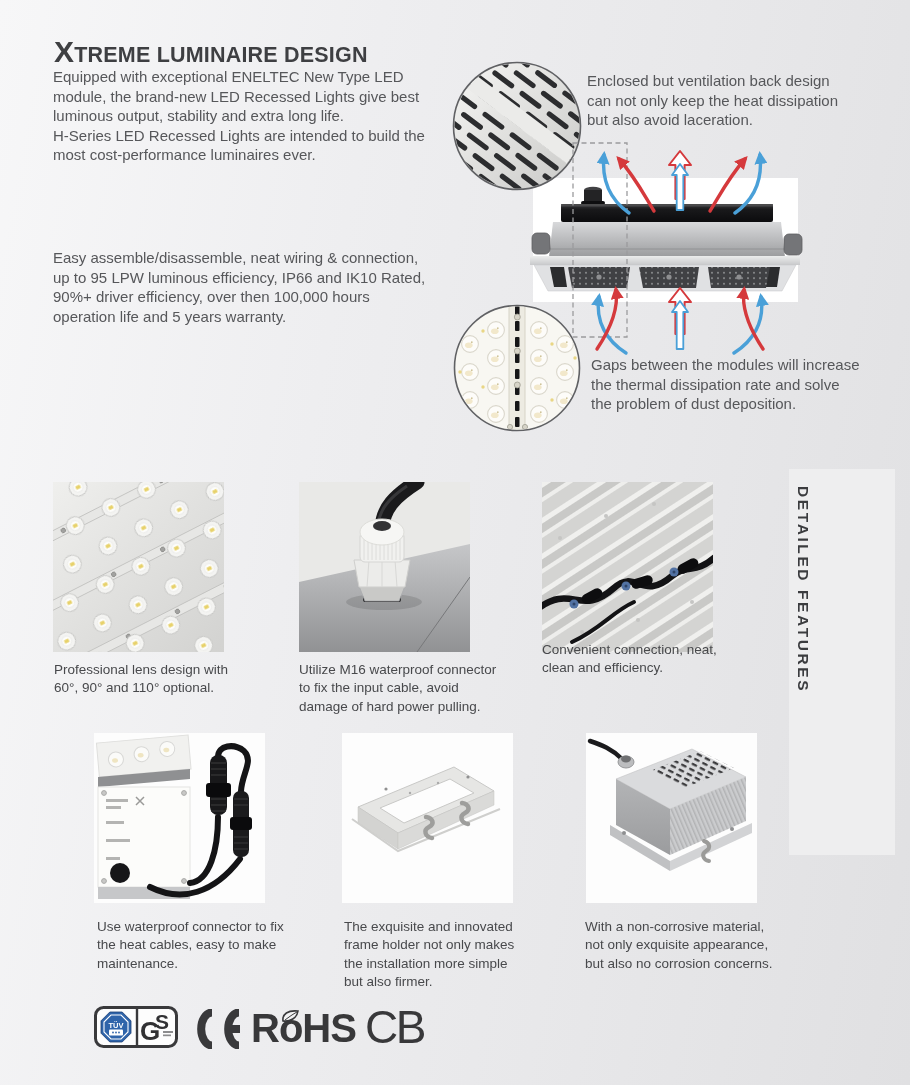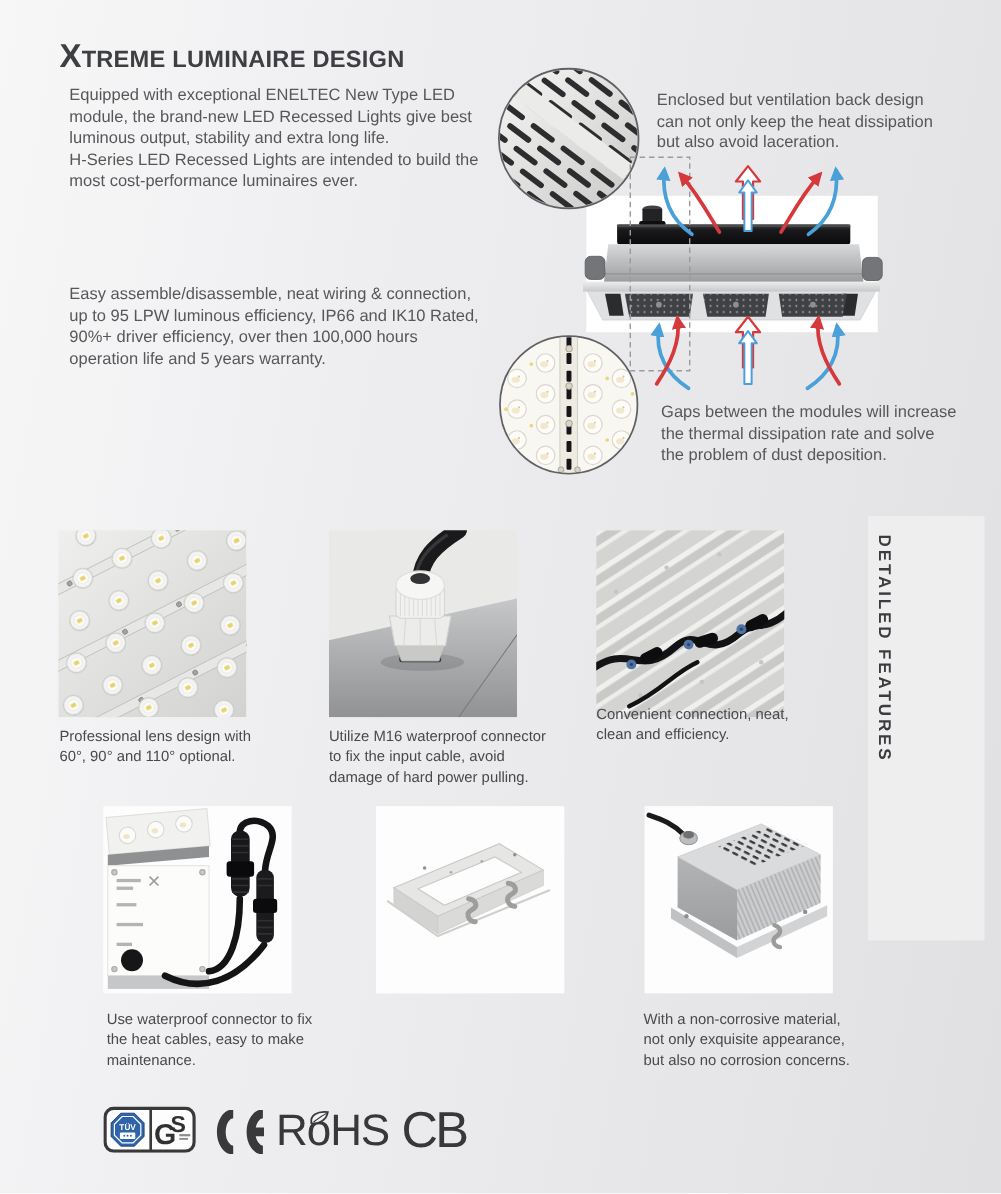--- a/index.html
+++ b/index.html
@@ -2,29 +2,29 @@
 <html><head>
 <meta charset="utf-8">
 <style>
   html,body{margin:0;padding:0;background:#fff}
   #page{position:relative;width:910px;height:1085px;overflow:hidden;
         background:linear-gradient(100deg,#f7f7f8 0%,#eeeef0 35%,#e8e8ea 65%,#e0e0e2 100%);
         font-family:"Liberation Sans",sans-serif;}
   .abs{position:absolute}
   .title{margin:1px;font-size:21.5px;font-weight:700;color:#3e3f42;letter-spacing:.2px}
   .title::first-letter{font-size:30px}
-  .body{margin:10px;font-size:15px;line-height:1.3;color:#56575a;white-space:pre-line}
+  .body{margin:0;font-size:15px;line-height:1.3;color:#56575a;white-space:pre-line}
   .caption{font-size:13.5px;line-height:1.37;color:#48494c;white-space:pre-line}
   .tile{width:171px;height:170px}
   .tile svg{display:block}
   .white-tile{background:#fdfdfd}
   .panel{left:789px;top:469px;width:106px;height:386px;background:#eeeeef}
   .vtext{position:absolute;left:5px;top:17px;writing-mode:vertical-rl;text-orientation:mixed;
          font-size:15.5px;font-weight:700;letter-spacing:2.6px;color:#3b3c3f}
-  .rohs{font-size:40px;font-weight:400;color:#38383a;letter-spacing:-1px;line-height:1}
+  .rohs{font-size:40px;font-weight:700;color:#38383a;letter-spacing:-1px;line-height:1}
   .cb{font-size:46px;font-weight:400;color:#38383a;letter-spacing:-2.5px;line-height:1}
 </style>
 </head>
 <body>
 
 <div id="page">
 
   <h1 class="abs title" style="left:53px;top:34px">XTREME LUMINAIRE DESIGN</h1>
   <p class="abs body" style="left:53px;top:67px;width:440px">Equipped with exceptional ENELTEC New Type LED
 module, the brand-new LED Recessed Lights give best
@@ -426,20 +426,24 @@
       <polygon points="84,128 166,90 166,100 84,138" fill="#d2d3d5"></polygon>
       <path d="M118,108 c6,2 7,7 2,10 c-5,3 -3,9 3,10" stroke="#9b9b99" stroke-width="4" fill="none" stroke-linecap="round"></path>
       <circle cx="38" cy="100" r="2" fill="#8e8f91"></circle>
         <circle cx="146" cy="96" r="2" fill="#8e8f91"></circle>
     </svg>
   </div>
 
   <div class="abs caption" style="left:97px;top:918px;width:200px">Use waterproof connector to fix
 the heat cables, easy to make
 maintenance.</div>
+  <div class="abs caption" style="left:344px;top:918px;width:190px">The exquisite and innovated
+frame holder not only makes
+the installation more simple
+but also firmer.</div>
   <div class="abs caption" style="left:585px;top:918px;width:210px">With a non-corrosive material,
 not only exquisite appearance,
 but also no corrosion concerns.</div>
 
   <svg class="abs" style="left:94px;top:1006px" width="84" height="42" viewBox="0 0 84 42">
     <rect x="1.5" y="1.5" width="81" height="39" rx="8" fill="#fdfdfd" stroke="#39393b" stroke-width="3"></rect>
     <line x1="43" y1="2" x2="43" y2="40" stroke="#39393b" stroke-width="2.4"></line>
     <g transform="translate(22,21)">
       <polygon points="-6.2,-15 6.2,-15 15,-6.2 15,6.2 6.2,15 -6.2,15 -15,6.2 -15,-6.2" fill="#2f64aa" stroke="#1c3f74" stroke-width=".8"></polygon>
       <polygon points="-5,-12 5,-12 12,-5 12,5 5,12 -5,12 -12,5 -12,-5" fill="none" stroke="#ffffff" stroke-width="1.1"></polygon>

